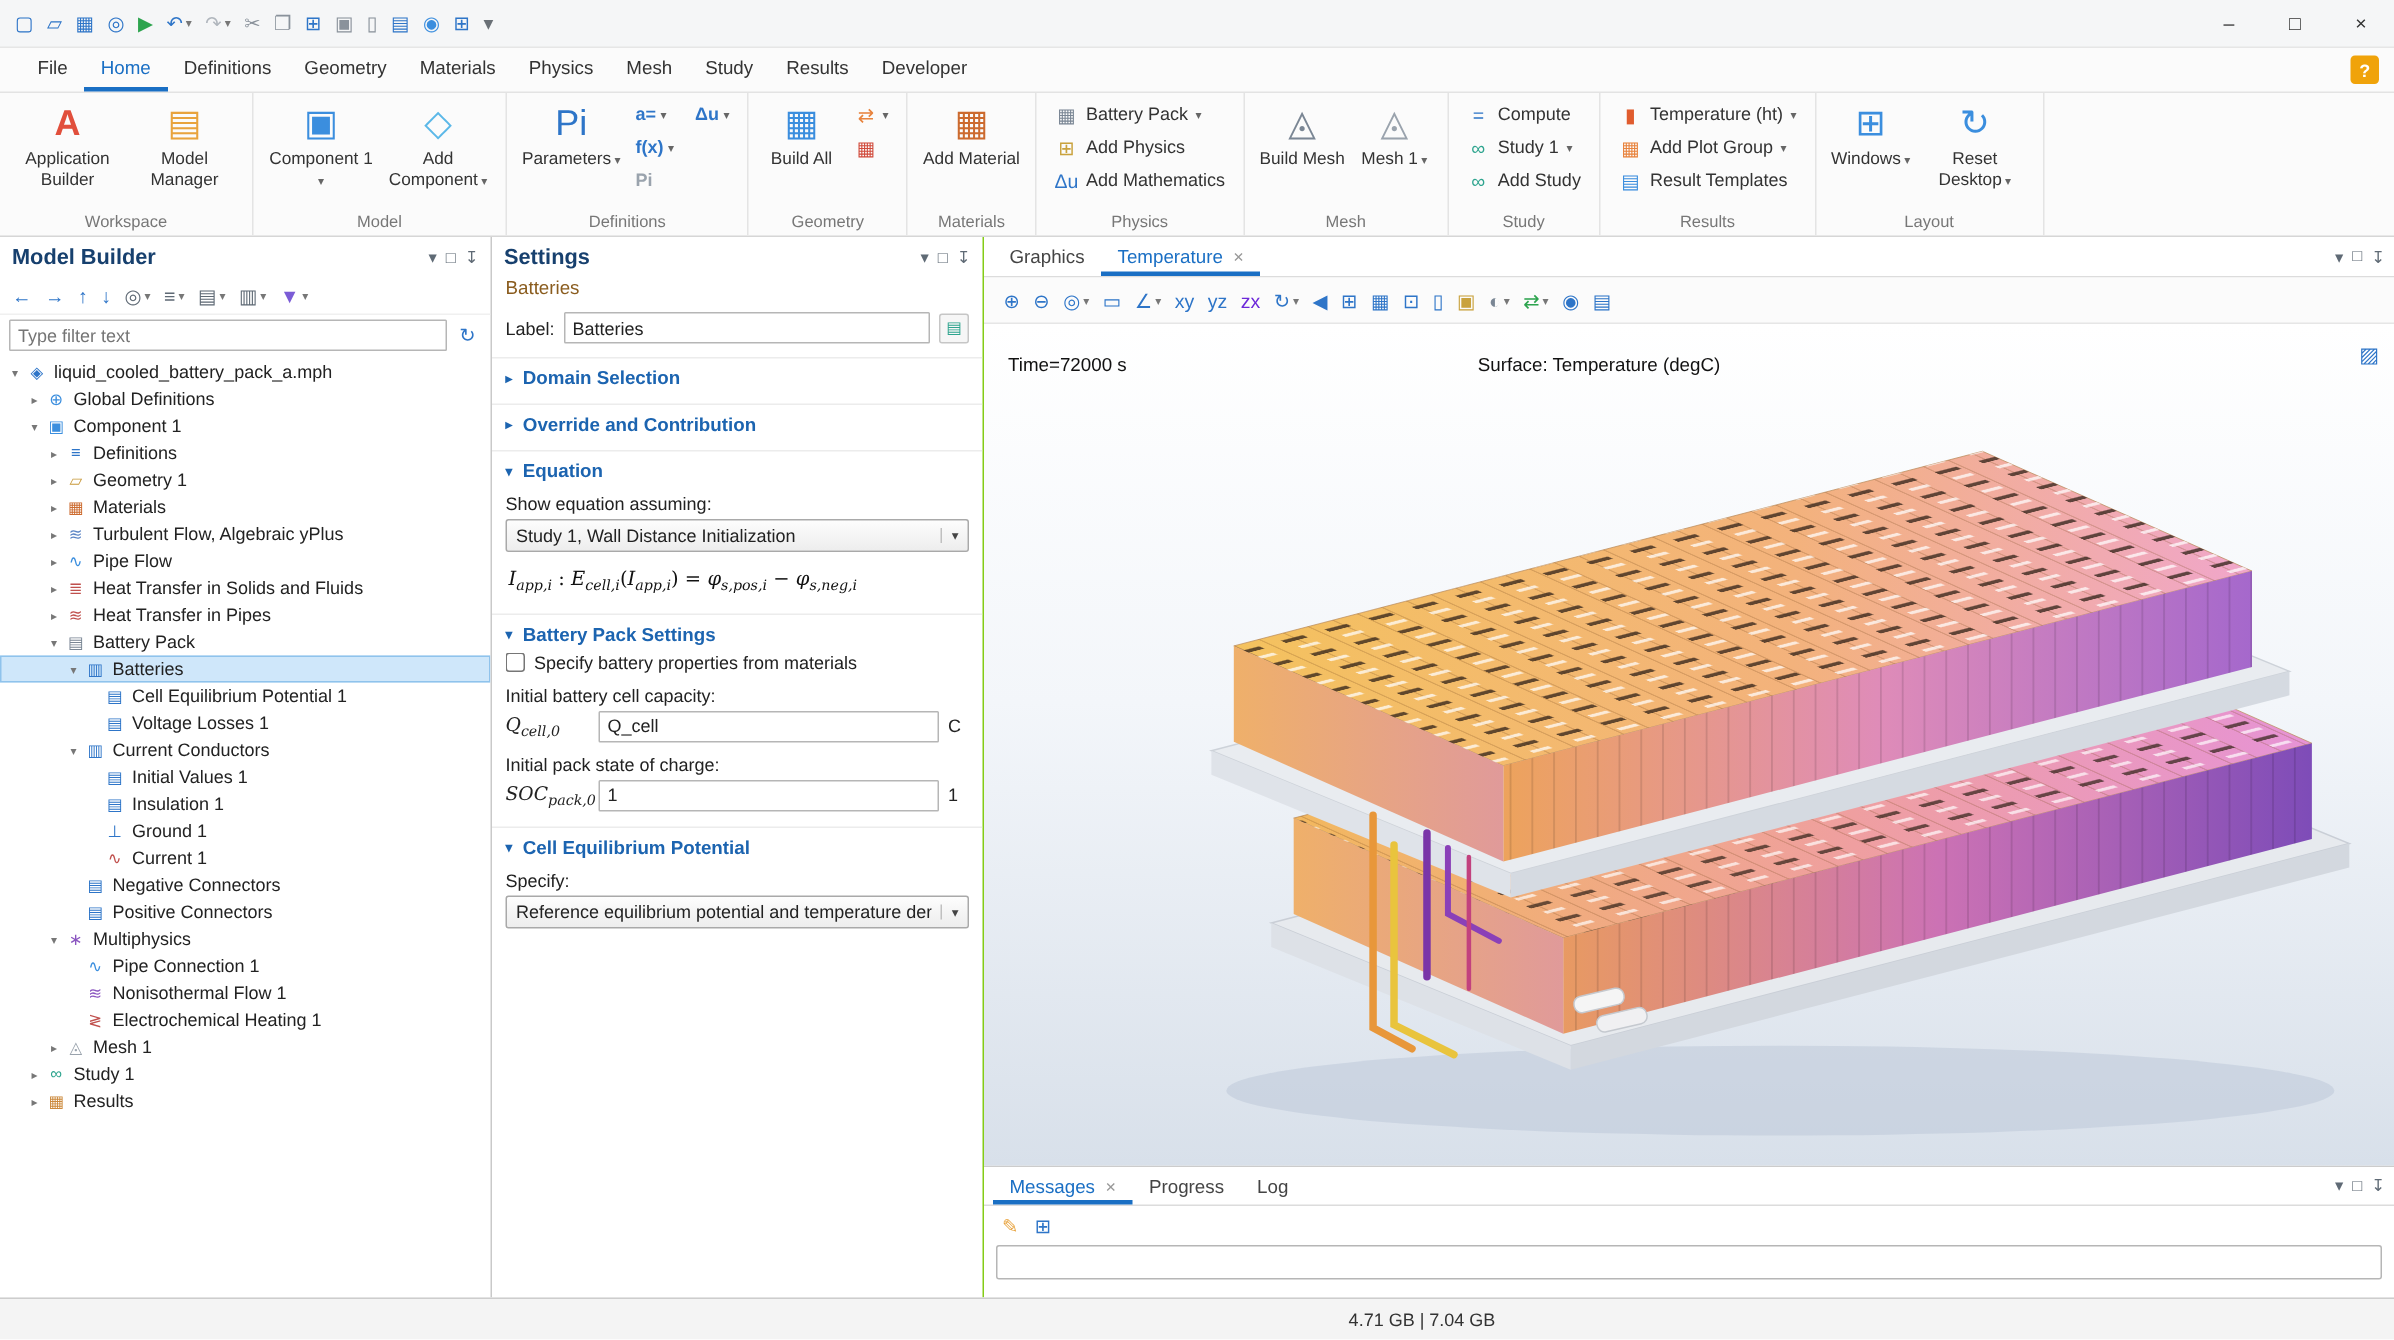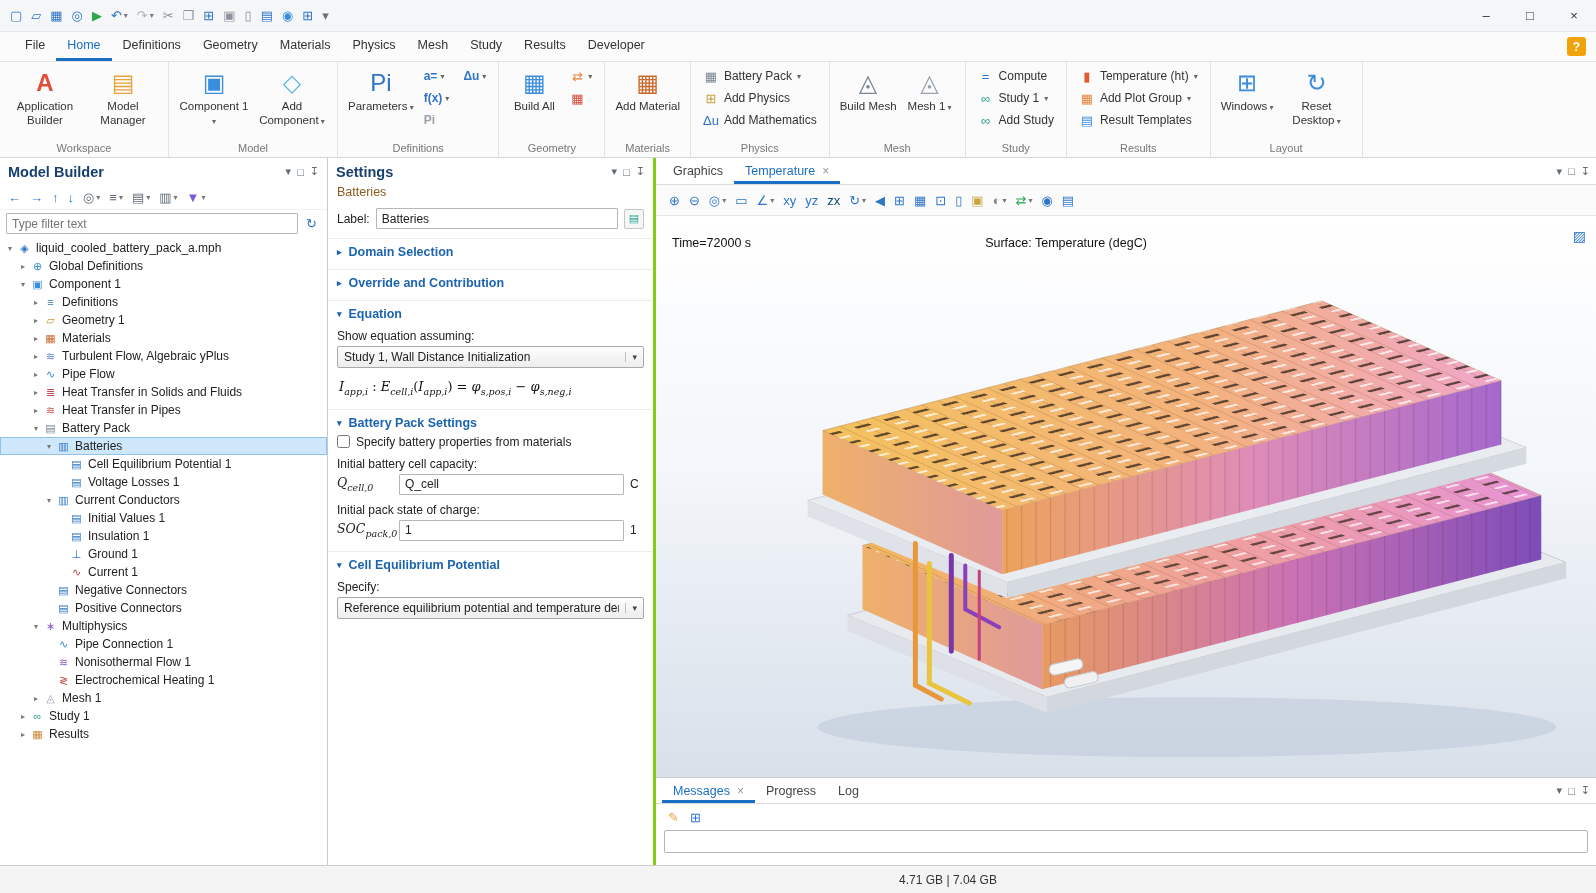--- a/index.html
+++ b/index.html
@@ -46,21 +46,21 @@
   .rib-mini .rib-sm-label { color:#2e75c8; font-weight:600; font-size:12px; }
   .rib-mini .rib-sm-label.muted { color:#9aa3ad; }
   .rib-sicon { height:22px; display:flex; align-items:center; gap:3px; padding:0 5px; border-radius:3px; }
   .rib-sm-icon { font-size:13px; width:16px; text-align:center; }
   .rib-row .dd, .rib-mini .dd, .rib-sicon .dd { font-size:8px; color:#666; }
 
   
   .content { flex:1; display:flex; min-height:0; }
   .panel { background:#fff; display:flex; flex-direction:column; overflow:hidden; }
   .mb-panel { width:328px; border-right:1px solid #c9c9c9; }
-  .settings-panel { width:328px; border-right:3px solid #84cc16; }
+  .settings-panel { width:328px; border-right:1px solid #84cc16; }
   .panel-head { height:27px; display:flex; align-items:center; padding:0 8px; }
   .panel-title { flex:1; font-size:14.5px; font-weight:bold; color:#17406e; }
   .head-icons { display:flex; align-items:center; gap:6px; }
   .hbtn { font-size:11px; color:#5f6a75; }
 
   .mb-toolbar { height:25px; display:flex; align-items:center; gap:1px; padding:0 4px;
     border-bottom:1px solid #f0f0f0; }
   .filter-row { display:flex; align-items:center; gap:4px; padding:3px 6px; }
   .txt { height:21px; border:1px solid #b6b6b6; background:#fff; padding:0 5px; font-size:12px;
     font-family:"Liberation Sans", sans-serif; color:#222; border-radius:1px; }
@@ -695,21 +695,21 @@
             <span class="g" style="color: rgb(46, 117, 200);">∠</span>
             <span class="dd">▾</span>
           </span>
           <span class="tbtn">
             <span class="g" style="color: rgb(46, 117, 200);">xy</span>
           </span>
           <span class="tbtn">
             <span class="g" style="color: rgb(46, 117, 200);">yz</span>
           </span>
           <span class="tbtn">
-            <span class="g" style="color: #0c4a6e;">zx</span>
+            <span class="g" style="color: #6d28d9;">zx</span>
           </span>
           <span class="tbtn">
             <span class="g" style="color: rgb(46, 117, 200);">↻</span>
             <span class="dd">▾</span>
           </span>
           <span class="tbtn">
             <span class="g" style="color: rgb(46, 117, 200);">◀</span>
           </span>
           <span class="tbtn">
             <span class="g" style="color: rgb(46, 117, 200);">⊞</span>

